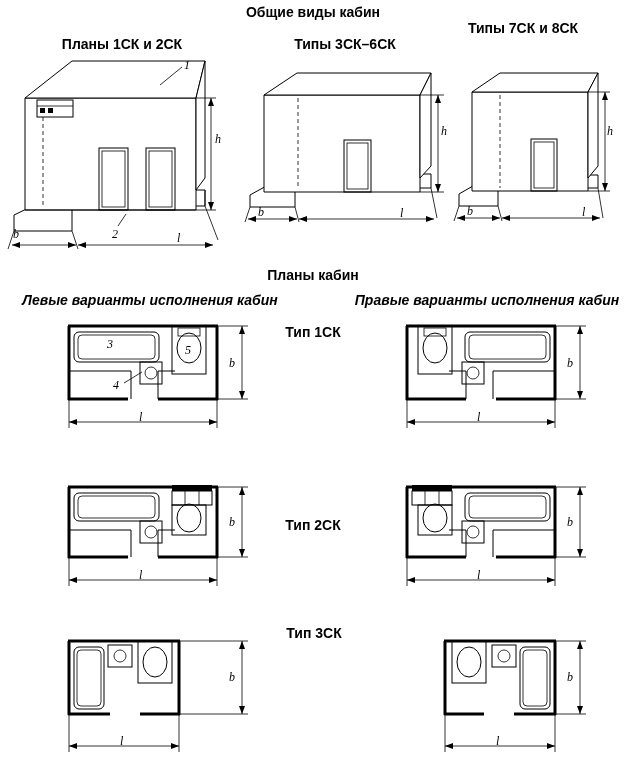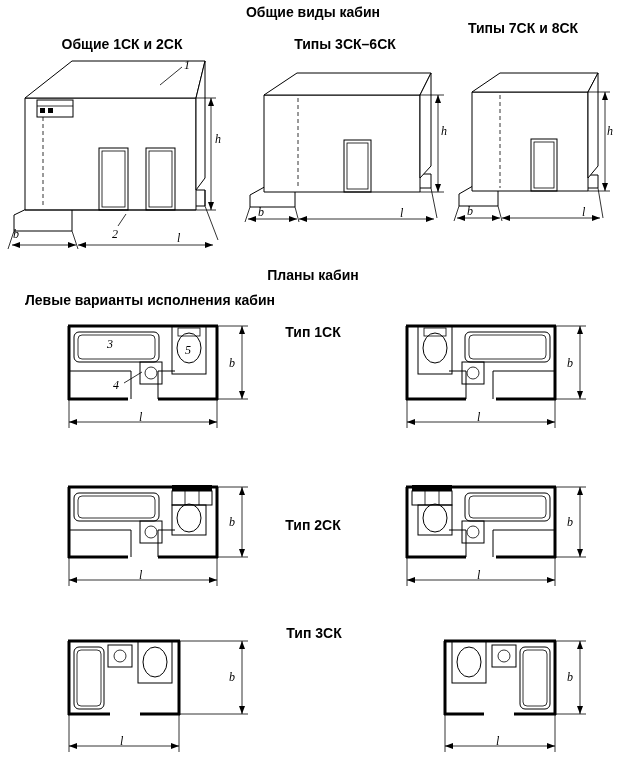--- a/index.html
+++ b/index.html
@@ -23,20 +23,21 @@
   .label {
     position: absolute;
     font-size: 14px;
     white-space: nowrap;
     color: #000;
   }
   .label.bold {
     font-weight: bold;
   }
   .label.ital {
+    font-style: italic;
   }
   .center {
     text-align: center;
     transform: translateX(-50%);
   }
   svg {
     position: absolute;
     left: 0;
     top: 0;
     overflow: visible;
@@ -82,21 +83,21 @@
     font-size: 12px;
   }
 </style>
 </head>
 <body>
 
 <div class="page">
 
   <div class="label bold center" style="left:313px; top:4px;">Общие виды кабин</div>
 
-  <div class="label bold center" style="left:122px; top:36px;">Общие 1СК и 2СК</div>
+  <div class="label bold center" style="left:122px; top:36px;">Планы 1СК и 2СК</div>
   <div class="label bold center" style="left:345px; top:36px;">Типы 3СК–6СК</div>
   <div class="label bold center" style="left:523px; top:20px;">Типы 7СК и 8СК</div>
 
   <svg width="626" height="771">
 
     <polygon class="ln" points="14,215 66,190 205,190 205,206 72,206 72,231 14,231" fill="#fff"></polygon>
     <line class="ln-thin" x1="66" y1="190" x2="72" y2="206"></line>
     <line class="ln-thin" x1="205" y1="190" x2="205" y2="206"></line>
 
     <polygon class="fillw" points="25,98 25,210 196,210 196,98"></polygon>
@@ -217,20 +218,21 @@
     <polygon class="fillk" points="457,218 465,215 465,221"></polygon>
     <polygon class="fillk" points="500,218 492,215 492,221"></polygon>
   </svg>
   <div class="label dimtext" style="left:607px; top:124px;">h</div>
   <div class="label dimtext" style="left:467px; top:204px;">b</div>
   <div class="label dimtext" style="left:582px; top:205px;">l</div>
 
   <div class="label bold center" style="left:313px; top:267px;text-align:center;">Планы кабин</div>
 
   <div class="label bold ital center" style="left:150px; top:292px;">Левые варианты исполнения кабин</div>
+  <div class="label bold ital center" style="left:487px; top:292px;">Правые варианты исполнения кабин</div>
 
   <div class="label bold center" style="left:313px; top:324px;">Тип 1СК</div>
   <div class="label bold center" style="left:313px; top:479px;margin-top:38px;">Тип 2СК</div>
   <div class="label bold center" style="left:314px; top:625px;">Тип 3СК</div>
 
   <svg width="626" height="771">
 
     <line class="ln-thick" x1="68" y1="326" x2="218" y2="326"></line>
     <line class="ln-thick" x1="69" y1="326" x2="69" y2="400"></line>
     <line class="ln-thick" x1="217" y1="326" x2="217" y2="400"></line>

